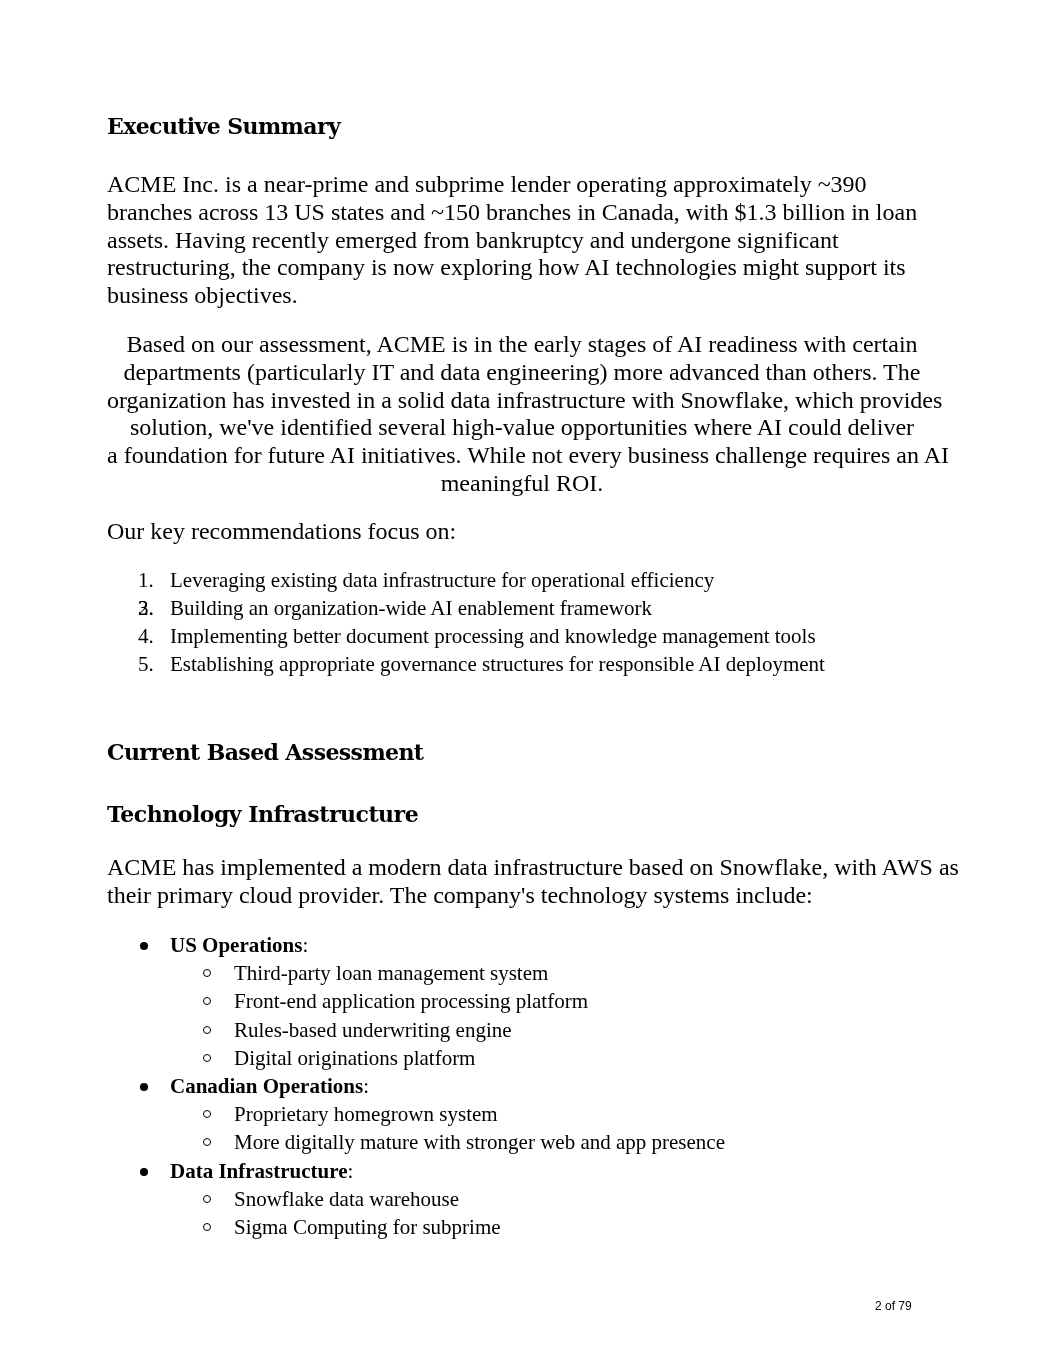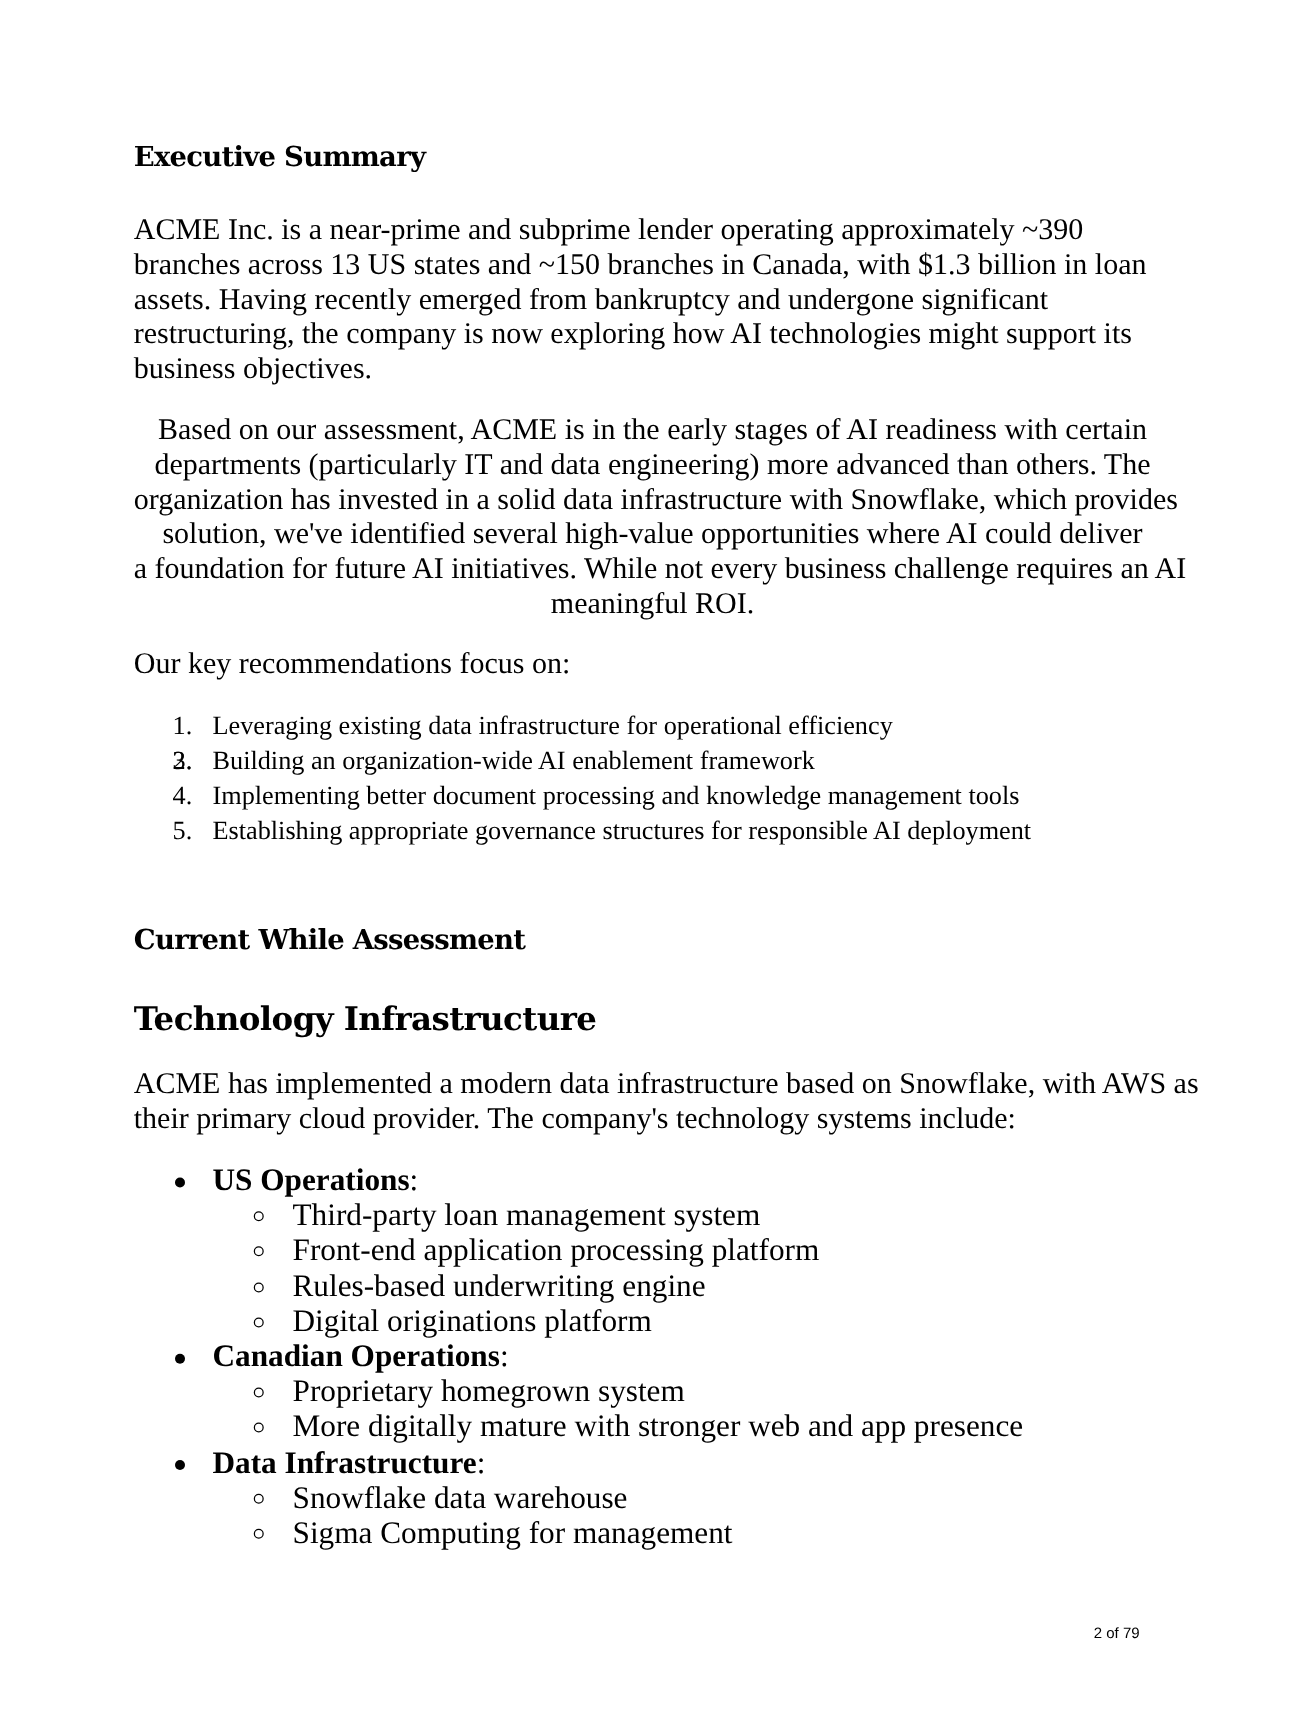--- a/index.html
+++ b/index.html
@@ -27,21 +27,21 @@
       font-size: 22px;
       letter-spacing: -0.6px;
       margin: 0;
       position: absolute;
       left: 0;
       white-space: nowrap;
     }
     h2 {
       font-family: "DejaVu Serif", "Liberation Serif", serif;
       font-weight: bold;
-      font-size: 26px;
+      font-size: 22px;
       letter-spacing: -0.5px;
       margin: 0;
       position: absolute;
       left: 0;
       white-space: nowrap;
     }
     .para {
       position: absolute;
       left: 0;
       width: 830px;
@@ -70,21 +70,21 @@
       position: absolute;
       left: 31px;
     }
     ul.bullets {
       position: absolute;
       left: 0;
       margin: 0;
       padding: 0;
       list-style: none;
       font-family: "Liberation Serif", serif;
-      font-size: 25px;
+      font-size: 21px;
       line-height: 28.2px;
     }
     ul.bullets > li {
       position: relative;
       padding-left: 63px;
       white-space: nowrap;
     }
     .bullet-disc {
       position: absolute;
       left: 33px;
@@ -154,21 +154,21 @@
   </p>
 
   <ol class="numbered" style="top:567px;">
     <li><span class="num">1.</span><span>Leveraging existing data infrastructure for operational efficiency</span></li>
     <li><span class="num">2.</span></li>
     <li><span class="num">3.</span><span>Building an organization-wide AI enablement framework</span></li>
     <li><span class="num">4.</span><span>Implementing better document processing and knowledge management tools</span></li>
     <li><span class="num">5.</span><span>Establishing appropriate governance structures for responsible AI deployment</span></li>
   </ol>
 
-  <h1 style="top:739px;">Current While Assessment</h1>
+  <h1 style="top:739px;">Current Based Assessment</h1>
 
   <h2 style="top:801px;">Technology Infrastructure</h2>
 
   <p class="para" style="top:854px;">
     <span class="line">ACME has implemented a modern data infrastructure based on Snowflake, with AWS as</span>
     <span class="line">their primary cloud provider. The company's technology systems include:</span>
   </p>
 
   <ul class="bullets" style="top:931px;">
     <li>
@@ -187,20 +187,20 @@
       <ul class="sub">
         <li><span class="bullet-circle"></span><span>Proprietary homegrown system</span></li>
         <li><span class="bullet-circle"></span><span>More digitally mature with stronger web and app presence</span></li>
       </ul>
     </li>
     <li>
       <span class="bullet-disc"></span>
       <span class="bold">Data Infrastructure</span><span>:</span>
       <ul class="sub">
         <li><span class="bullet-circle"></span><span>Snowflake data warehouse</span></li>
-        <li><span class="bullet-circle"></span><span>Sigma Computing for management</span></li>
+        <li><span class="bullet-circle"></span><span>Sigma Computing for subprime</span></li>
       </ul>
     </li>
   </ul>
 
 </div>
 
 <div class="page-number">2 of 79</div>
 
 </body></html>

